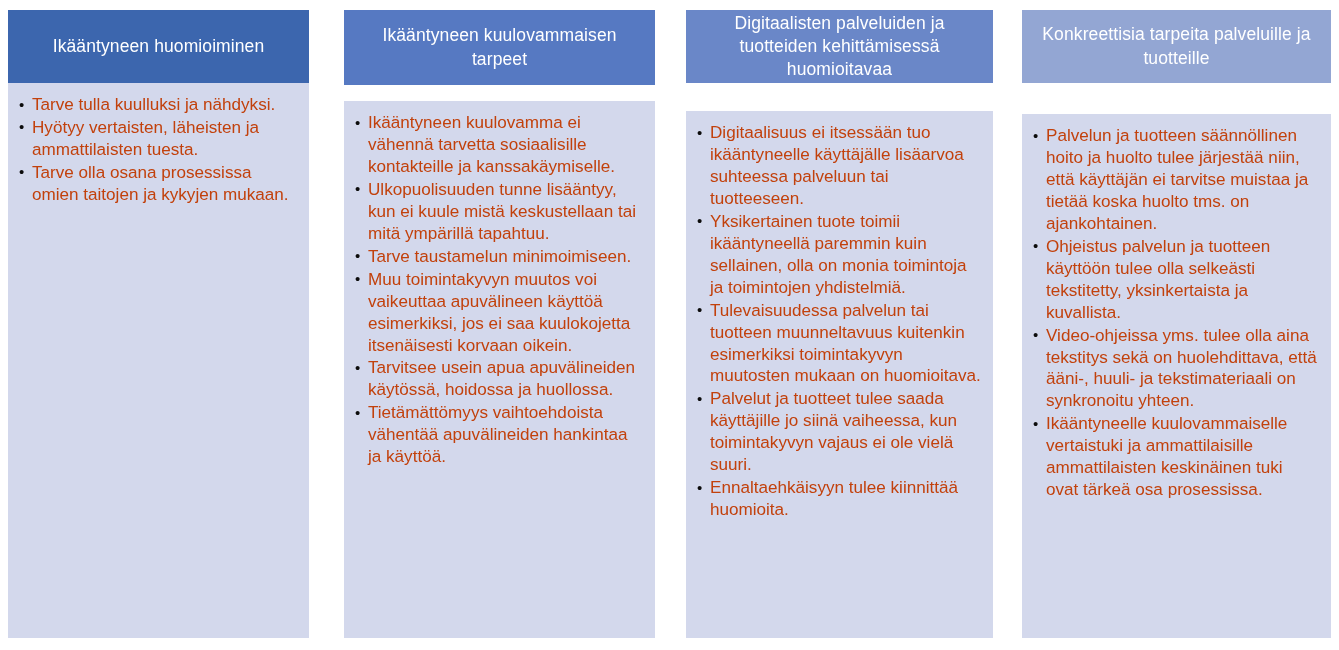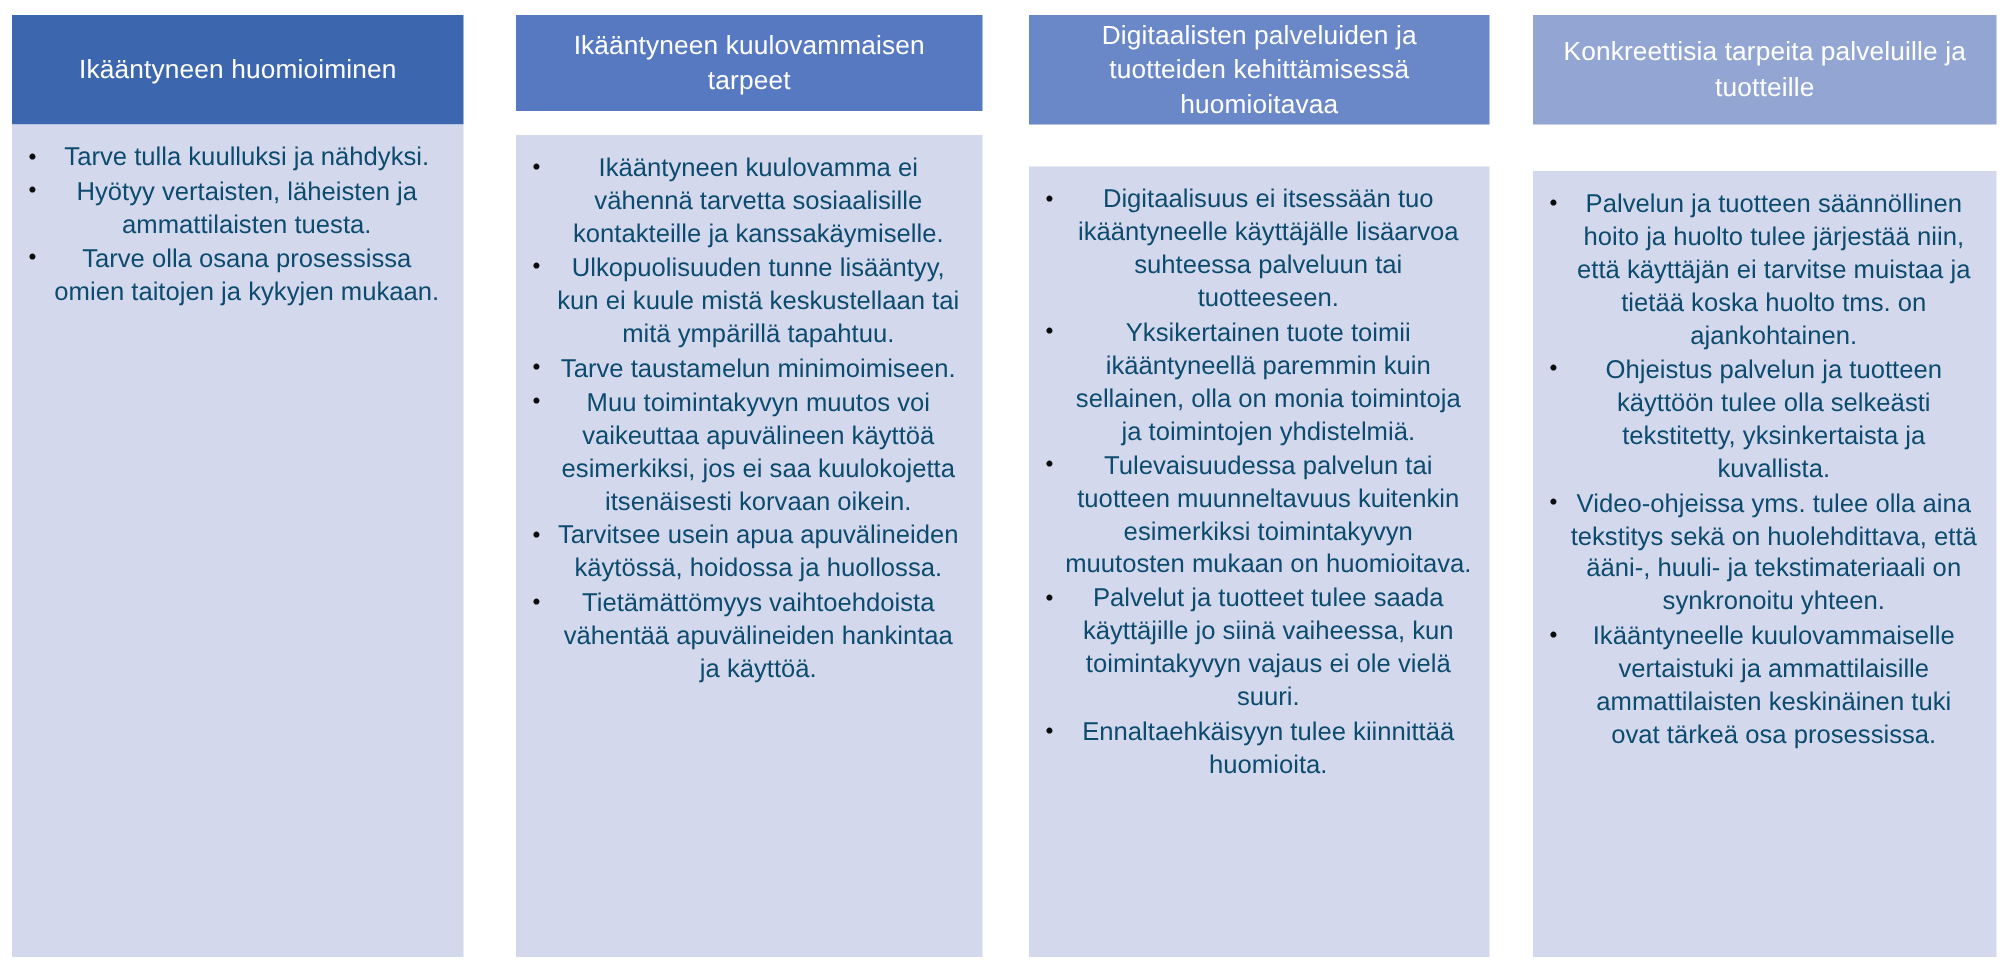--- a/index.html
+++ b/index.html
@@ -48,43 +48,43 @@
   }
   ul.bullets {
     list-style: none;
     margin: 0;
     padding: 0;
   }
   ul.bullets > li {
     position: relative;
     padding-left: 14px;
     margin: 0 0 1px 0;
-    color: #0c4a6e;
+    color: #c2410c;
     font-size: 17.1px;
     line-height: 1.285;
-    text-align: center;
+    text-align: left;
   }
   ul.bullets > li::before {
     content: "\2022";
     position: absolute;
     left: 1px;
     top: -0.5px;
     font-size: 15px;
     line-height: 1.43;
     color: #0c0c0c;
   }
 
   
   #col-0 { left: 8px;    width: 301px; height: 628px; border-radius: 22px; }
   #col-1 { left: 344px;  width: 311px; height: 628px; }
   #col-2 { left: 686px;  width: 307px; height: 628px; gap: 28px; }
   #col-3 { left: 1022px; width: 309px; height: 628px; gap: 31px; }
 
   #col-0 .col-header { height: 73px; }
-  #col-1 .col-header { height: 64px; text-align: center; }
+  #col-1 .col-header { height: 75px; text-align: center; }
   #col-2 .col-header { height: 73px; }
   #col-3 .col-header { height: 73px; }
 </style>
 </head>
 <body>
 
 <div id="board">
 
   <section class="column" id="col-0">
     <header class="col-header" style="background: rgb(60, 102, 174);">Ikääntyneen huomioiminen</header>

